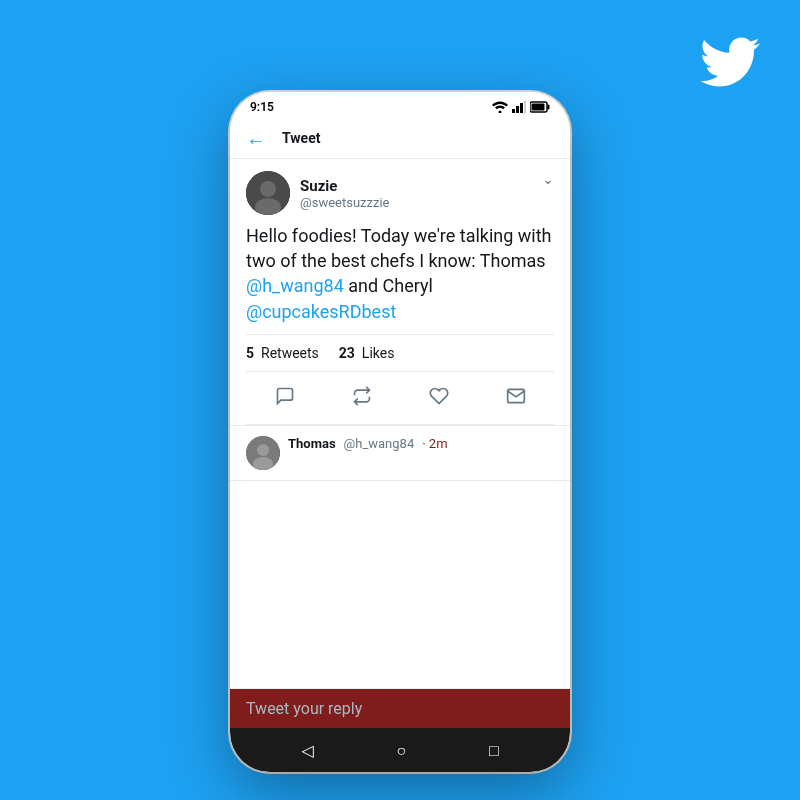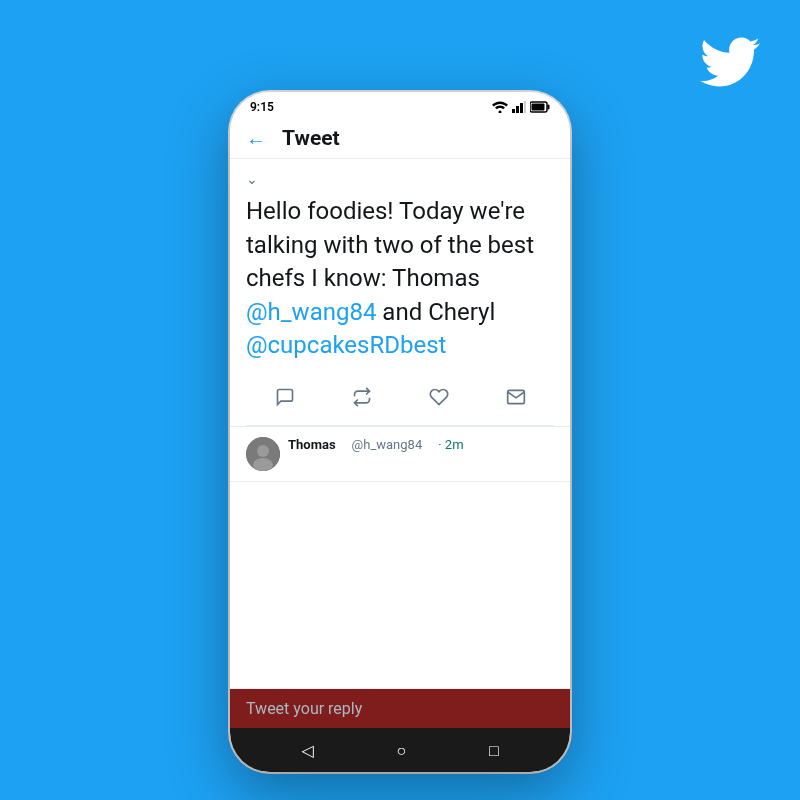--- a/index.html
+++ b/index.html
@@ -67,21 +67,21 @@
       border-bottom: 1px solid #e6ecf0;
       flex-shrink: 0;
     }
     .nav-back {
       color: #1da1f2;
       font-size: 20px;
       margin-right: 16px;
       cursor: pointer;
     }
     .nav-title {
-      font-size: 21px;
+      font-size: 14px;
       font-weight: 700;
       color: #14171a;
     }
 
     
     .content {
       flex: 1;
       overflow: hidden;
       display: flex;
       flex-direction: column;
@@ -133,21 +133,21 @@
     }
     .user-info .handle {
       font-size: 13px;
       color: #657786;
     }
     .chevron-down {
       color: #657786;
       font-size: 14px;
     }
     .tweet-text {
-      font-size: 24px;
+      font-size: 18px;
       line-height: 1.4;
       color: #14171a;
       margin-bottom: 10px;
     }
     .tweet-text .mention {
       color: #1da1f2;
     }
     .tweet-meta {
       font-size: 13px;
       color: #657786;
@@ -201,33 +201,33 @@
       width: 34px;
       height: 34px;
       border-radius: 50%;
       background: linear-gradient(135deg, #888 0%, #444 100%);
       flex-shrink: 0;
       overflow: hidden;
     }
     .reply-content .reply-header {
       display: flex;
       align-items: center;
-      gap: 16px;
+      gap: 8px;
       font-size: 13px;
       flex-wrap: wrap;
     }
     .reply-content .reply-name {
       font-weight: 700;
       color: #14171a;
     }
     .reply-content .reply-handle {
       color: #657786;
     }
     .reply-content .reply-time {
-      color: #0f766e;
+      color: #7f1d1d;
     }
     .reply-content .reply-text {
       font-size: 14px;
       color: #14171a;
       margin-top: 3px;
       line-height: 1.4;
     }
     .reply-content .reply-text .mention {
       color: #1da1f2;
     }
@@ -303,28 +303,54 @@
 
     <div class="nav-bar">
       <span class="nav-back">←</span>
       <span class="nav-title">Tweet</span>
     </div>
 
     <div class="content">
 
       <div class="tweet-main">
         <div class="tweet-header">
+          <div class="tweet-user">
+            <div class="avatar">
+              <div class="avatar-img">
+
+                <svg width="44" height="44" viewBox="0 0 44 44">
+                  <circle cx="22" cy="22" r="22" fill="#4a4a4a"></circle>
+                  <circle cx="22" cy="18" r="8" fill="#6a6a6a"></circle>
+                  <ellipse cx="22" cy="36" rx="13" ry="9" fill="#6a6a6a"></ellipse>
+                </svg>
+              </div>
+            </div>
+            <div class="user-info">
+              <div class="name">Suzie</div>
+              <div class="handle">@sweetsuzzzie</div>
+            </div>
+          </div>
           <span class="chevron-down">⌄</span>
         </div>
 
         <div class="tweet-text">
           Hello foodies! Today we're talking with two of the best chefs I know: Thomas <span class="mention">@h_wang84</span> and Cheryl <span class="mention">@cupcakesRDbest</span>
         </div>
 
 
+        <div class="tweet-stats">
+          <span>
+            <span class="count">5</span>
+            &nbsp;<span>Retweets</span>
+          </span>
+          <span>
+            <span class="count">23</span>
+            &nbsp;<span>Likes</span>
+          </span>
+        </div>
 
         <div class="tweet-actions">
           <span class="action-btn">
             <svg width="20" height="20" viewBox="0 0 24 24" fill="none" stroke="#657786" stroke-width="2">
               <path d="M21 15a2 2 0 0 1-2 2H7l-4 4V5a2 2 0 0 1 2-2h14a2 2 0 0 1 2 2z"></path>
             </svg>
           </span>
           <span class="action-btn">
             <svg width="20" height="20" viewBox="0 0 24 24" fill="none" stroke="#657786" stroke-width="2">
               <polyline points="17 1 21 5 17 9"></polyline>

